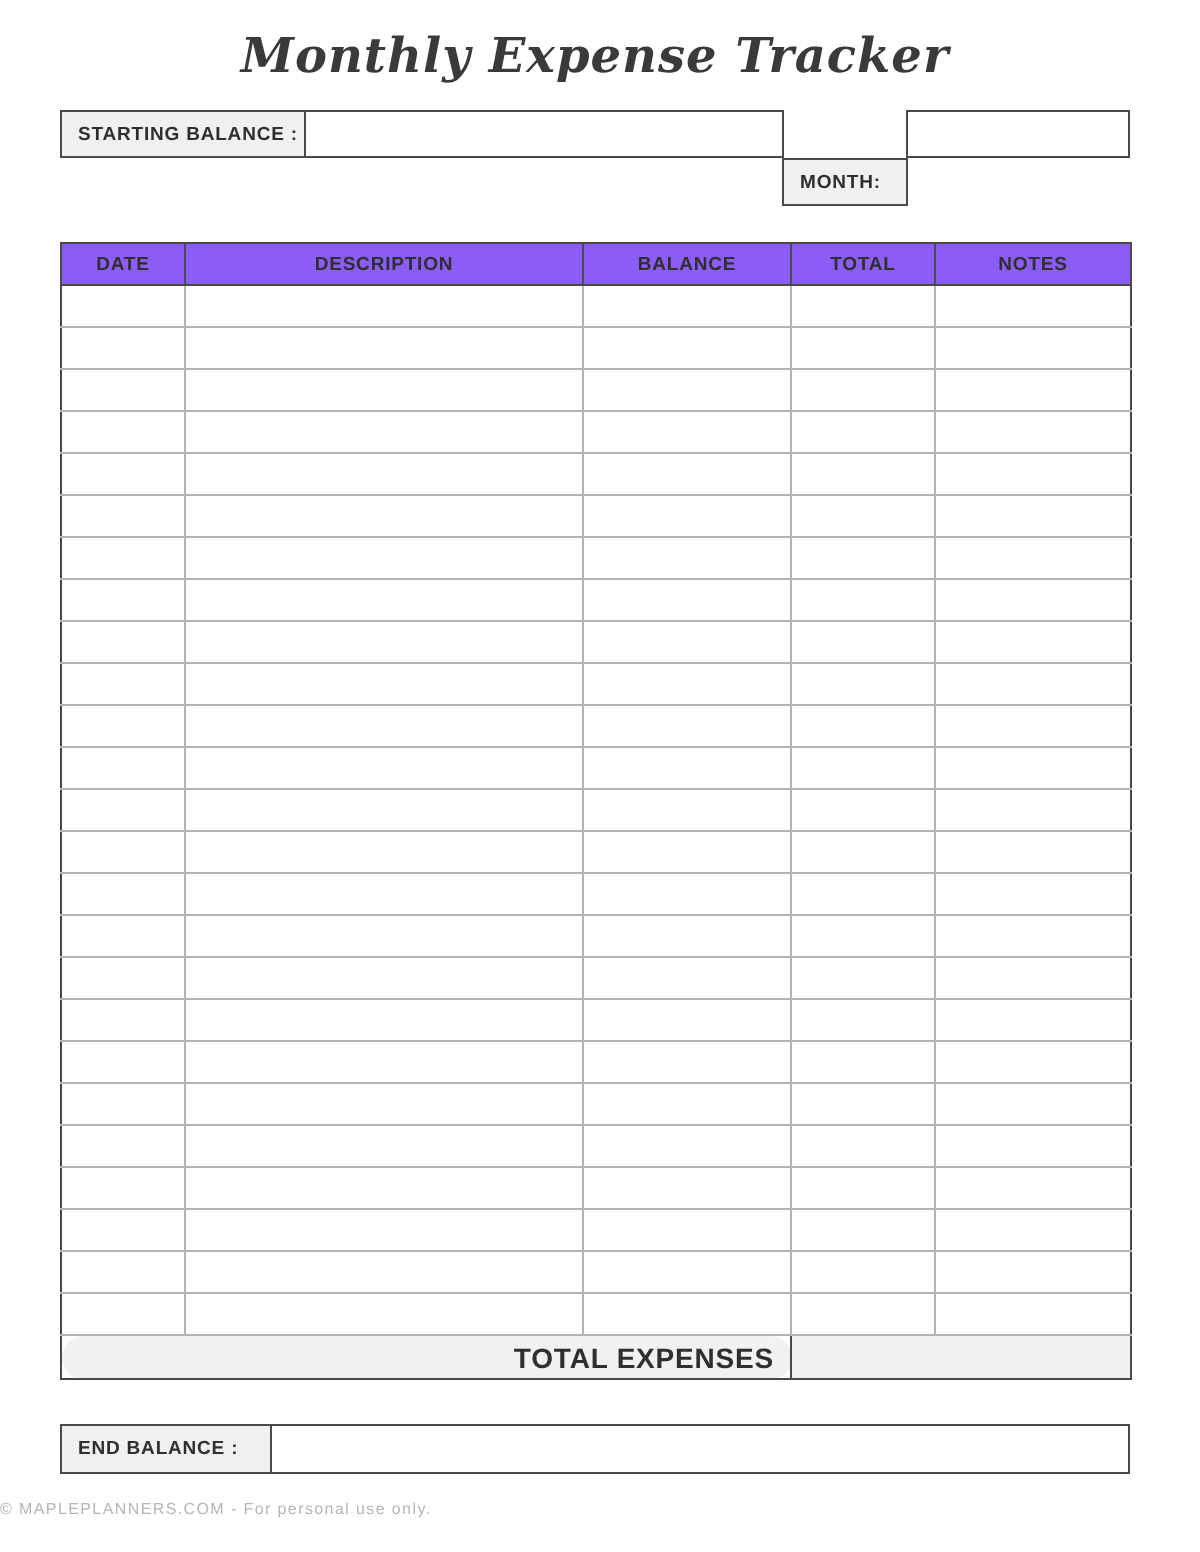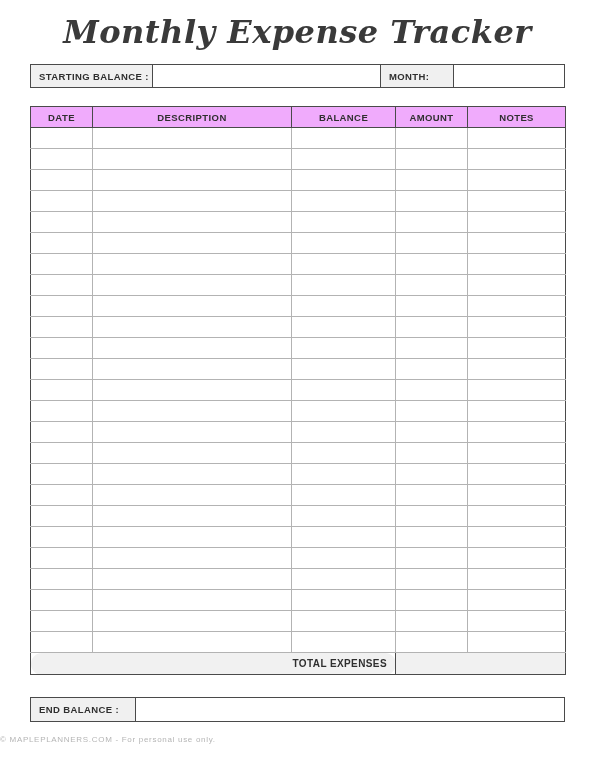--- a/index.html
+++ b/index.html
@@ -12,21 +12,21 @@
   .page { width: 600px; height: 776px; overflow: hidden; }
   .content { margin-left: 30px; width: 535px; }
 
   
   .title {
     margin: 13px 0 0 0;
     text-align: center;
     font-family: "DejaVu Serif", serif;
     font-style: italic;
     font-weight: bold;
-    font-size: 32px;
+    font-size: 24px;
     letter-spacing: 0.5px;
     color: #3a3a3a;
   }
 
   
   .bar { display: flex; margin-top: 13px; }
   .bar .cell {
     border: 1px solid #4a4a4a;
     height: 24px;
     background: #ffffff;
@@ -38,32 +38,32 @@
     font-size: 9.5px;
     letter-spacing: 0.4px;
     color: #2f2f2f;
     display: flex;
     align-items: center;
     padding: 11px 8px;
     white-space: nowrap;
   }
   .sb-label   { width: 123px; }
   .sb-value   { flex: 1; }
-  .mo-label   { width: 74px; }
+  .mo-label   { width: 63px; margin-top: 24px; }
   .mo-value   { width: 112px; }
 
   
   table.expense {
     border-collapse: collapse;
     table-layout: fixed;
     width: 535px;
     margin-top: 18px;
   }
   table.expense th {
-    background: #f0abfc;
+    background: #8b5cf6;
     border: 1px solid #4a4a4a;
     height: 21px;
     font-size: 9.5px;
     font-weight: bold;
     letter-spacing: 0.4px;
     color: #2f2f2f;
     text-align: center;
     padding: 0;
   }
   table.expense tbody td {
@@ -76,21 +76,21 @@
   table.expense tfoot td {
     background: #f1f1f1;
     border: 1px solid #4a4a4a;
     border-top: 1px solid #b3b3b3;
     height: 22px;
     padding: 0;
   }
   table.expense tfoot td.total-label {
     text-align: right;
     font-weight: bold;
-    font-size: 10px;
+    font-size: 14px;
     letter-spacing: 0.4px;
     color: #2f2f2f;
     padding-right: 8px;
     border-radius: 11px;
   }
 
   
   .end-bar { display: flex; margin-top: 22px; border-radius: 10px; }
   .end-bar .cell { border: 1px solid #4a4a4a; height: 25px; background: #fff; }
   .eb-label { width: 106px; }
@@ -127,21 +127,21 @@
         <col style="width:199px">
         <col style="width:104px">
         <col style="width:72px">
         <col style="width:98px">
       </colgroup>
       <thead>
         <tr>
             <th>DATE</th>
             <th>DESCRIPTION</th>
             <th>BALANCE</th>
-            <th>AMOUNT</th>
+            <th>TOTAL</th>
             <th>NOTES</th>
           </tr>
       </thead>
       <tbody>
           <tr>
             <td></td>
             <td></td>
             <td></td>
             <td></td>
             <td></td>

